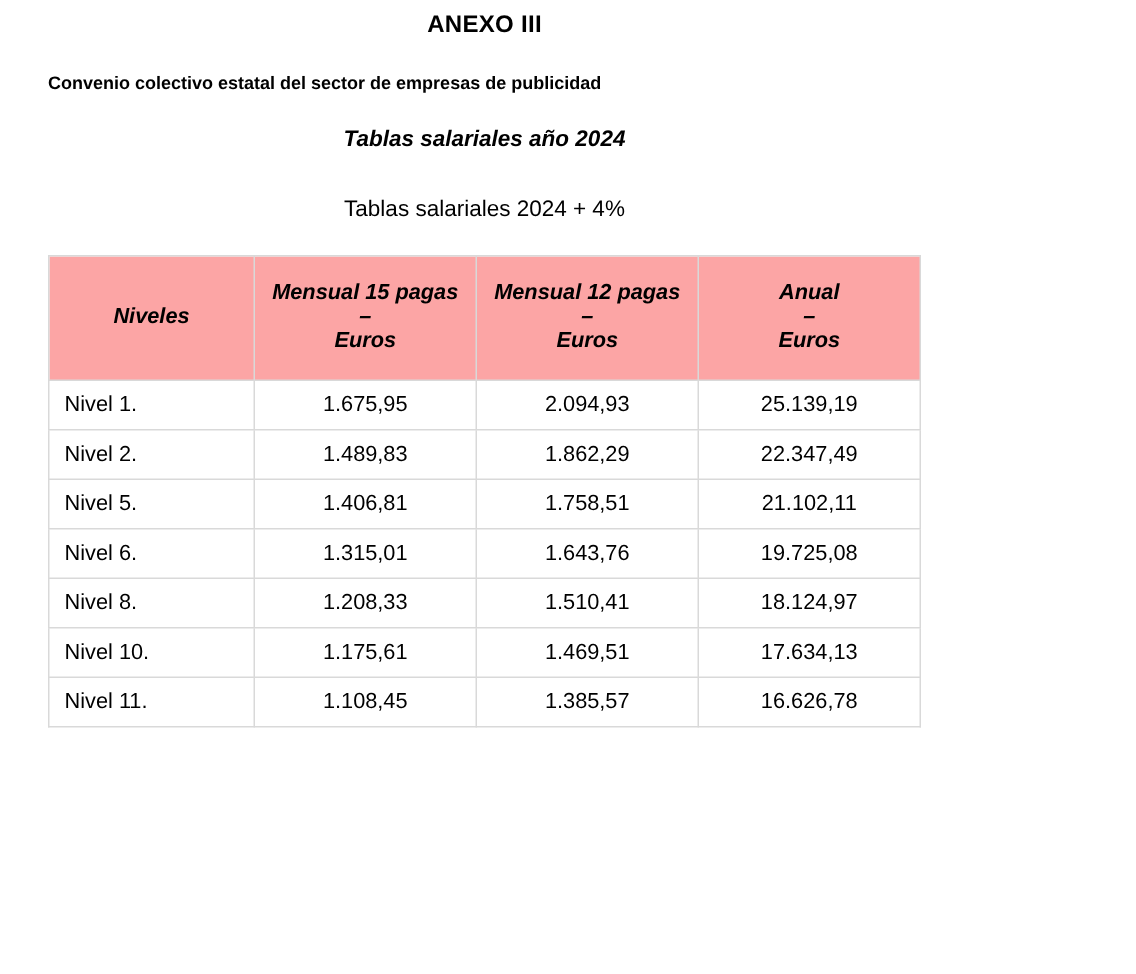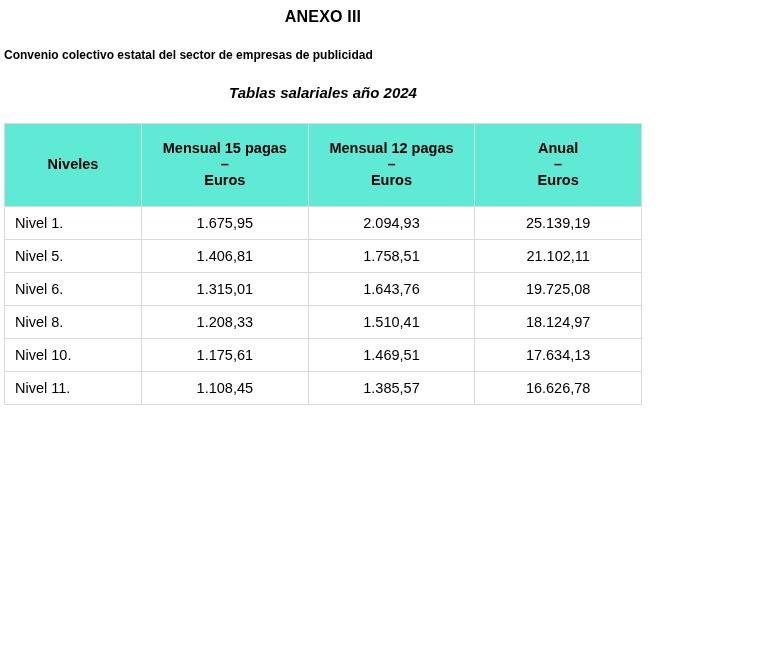--- a/index.html
+++ b/index.html
@@ -10,21 +10,21 @@
   body {
     width: 757px;
     height: 649px;
     font-family: "Liberation Sans", sans-serif;
     color: #000000;
     overflow: hidden;
   }
   .page {
     width: 646px;
     box-sizing: border-box;
-    padding: 0 4px;
+    padding: 0 32px;
   }
   .doc-title {
     text-align: center;
     font-size: 16px;
     font-weight: bold;
     margin: 8px 0 0 0;
     letter-spacing: 0.2px;
   }
   .doc-subtitle {
     text-align: left;
@@ -51,26 +51,27 @@
     border-collapse: collapse;
     width: 100%;
     table-layout: fixed;
   }
   table.salary th,
   table.salary td {
     border: 1px solid #d9d9d9;
     font-size: 14.5px;
   }
   table.salary thead th {
-    background: #5eead4;
+    background: #fca5a5;
     font-weight: bold;
     vertical-align: middle;
     padding: 10px 6px;
     line-height: 1.45;
     height: 62px;
+    font-style: italic;
   }
   table.salary thead th.levels-head {
     width: 124px;
     margin-top: 48px;
   }
   table.salary tbody td {
     padding: 8px 10px;
     height: 16px;
   }
   table.salary tbody td.level-name {
@@ -88,20 +89,21 @@
 <body>
 
 <div class="page">
 
   <h1 class="doc-title">ANEXO III</h1>
 
   <h2 class="doc-subtitle">Convenio colectivo estatal del sector de empresas de publicidad</h2>
 
   <p class="doc-caption">Tablas salariales año 2024</p>
 
+  <p class="doc-note">Tablas salariales 2024 + 4%</p>
 
   <div class="table-wrap">
     <table class="salary">
       <thead>
         <tr>
           <th class="levels-head">Niveles</th>
           <th>
             <span class="head-dash">Mensual 15 pagas</span>
             <span class="head-dash">–</span>
             <span class="head-dash">Euros</span>
@@ -117,20 +119,26 @@
             <span class="head-dash">Euros</span>
           </th>
         </tr>
       </thead>
       <tbody>
           <tr>
             <td class="level-name">Nivel 1.</td>
             <td class="amount">1.675,95</td>
             <td class="amount">2.094,93</td>
             <td class="amount">25.139,19</td>
+          </tr>
+          <tr>
+            <td class="level-name">Nivel 2.</td>
+            <td class="amount">1.489,83</td>
+            <td class="amount">1.862,29</td>
+            <td class="amount">22.347,49</td>
           </tr>
           <tr>
             <td class="level-name">Nivel 5.</td>
             <td class="amount">1.406,81</td>
             <td class="amount">1.758,51</td>
             <td class="amount">21.102,11</td>
           </tr>
           <tr>
             <td class="level-name">Nivel 6.</td>
             <td class="amount">1.315,01</td>

